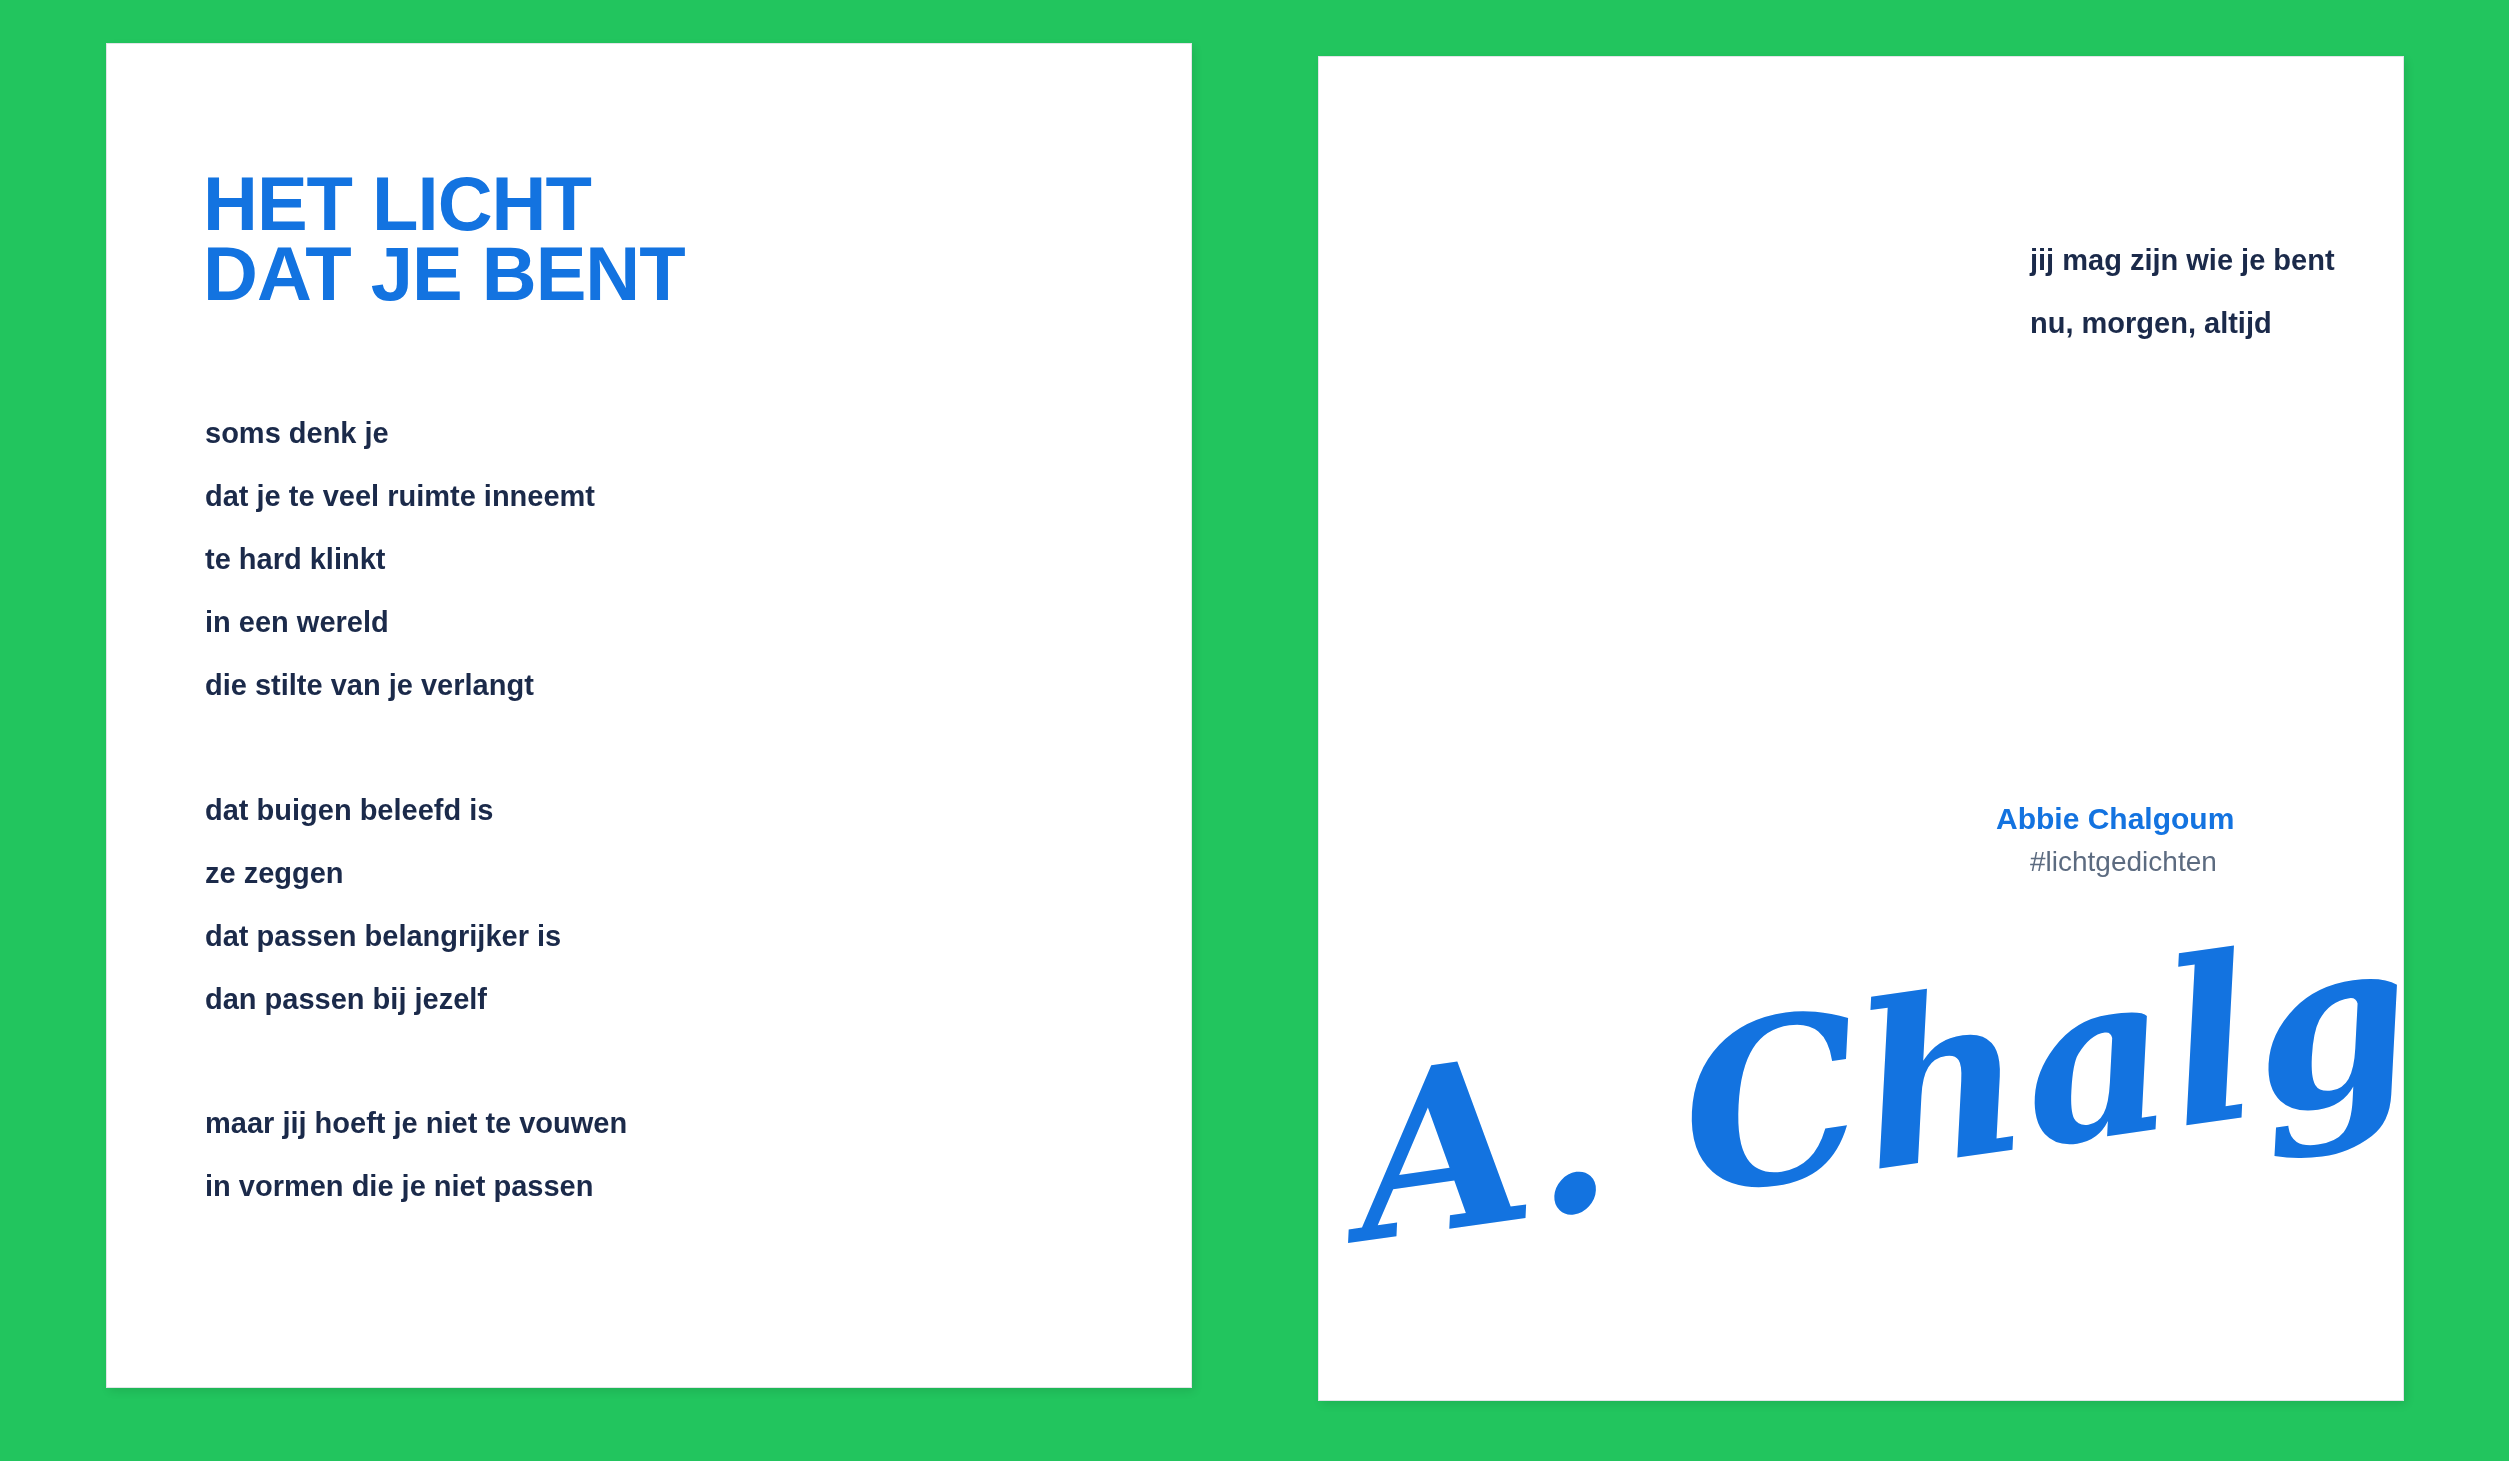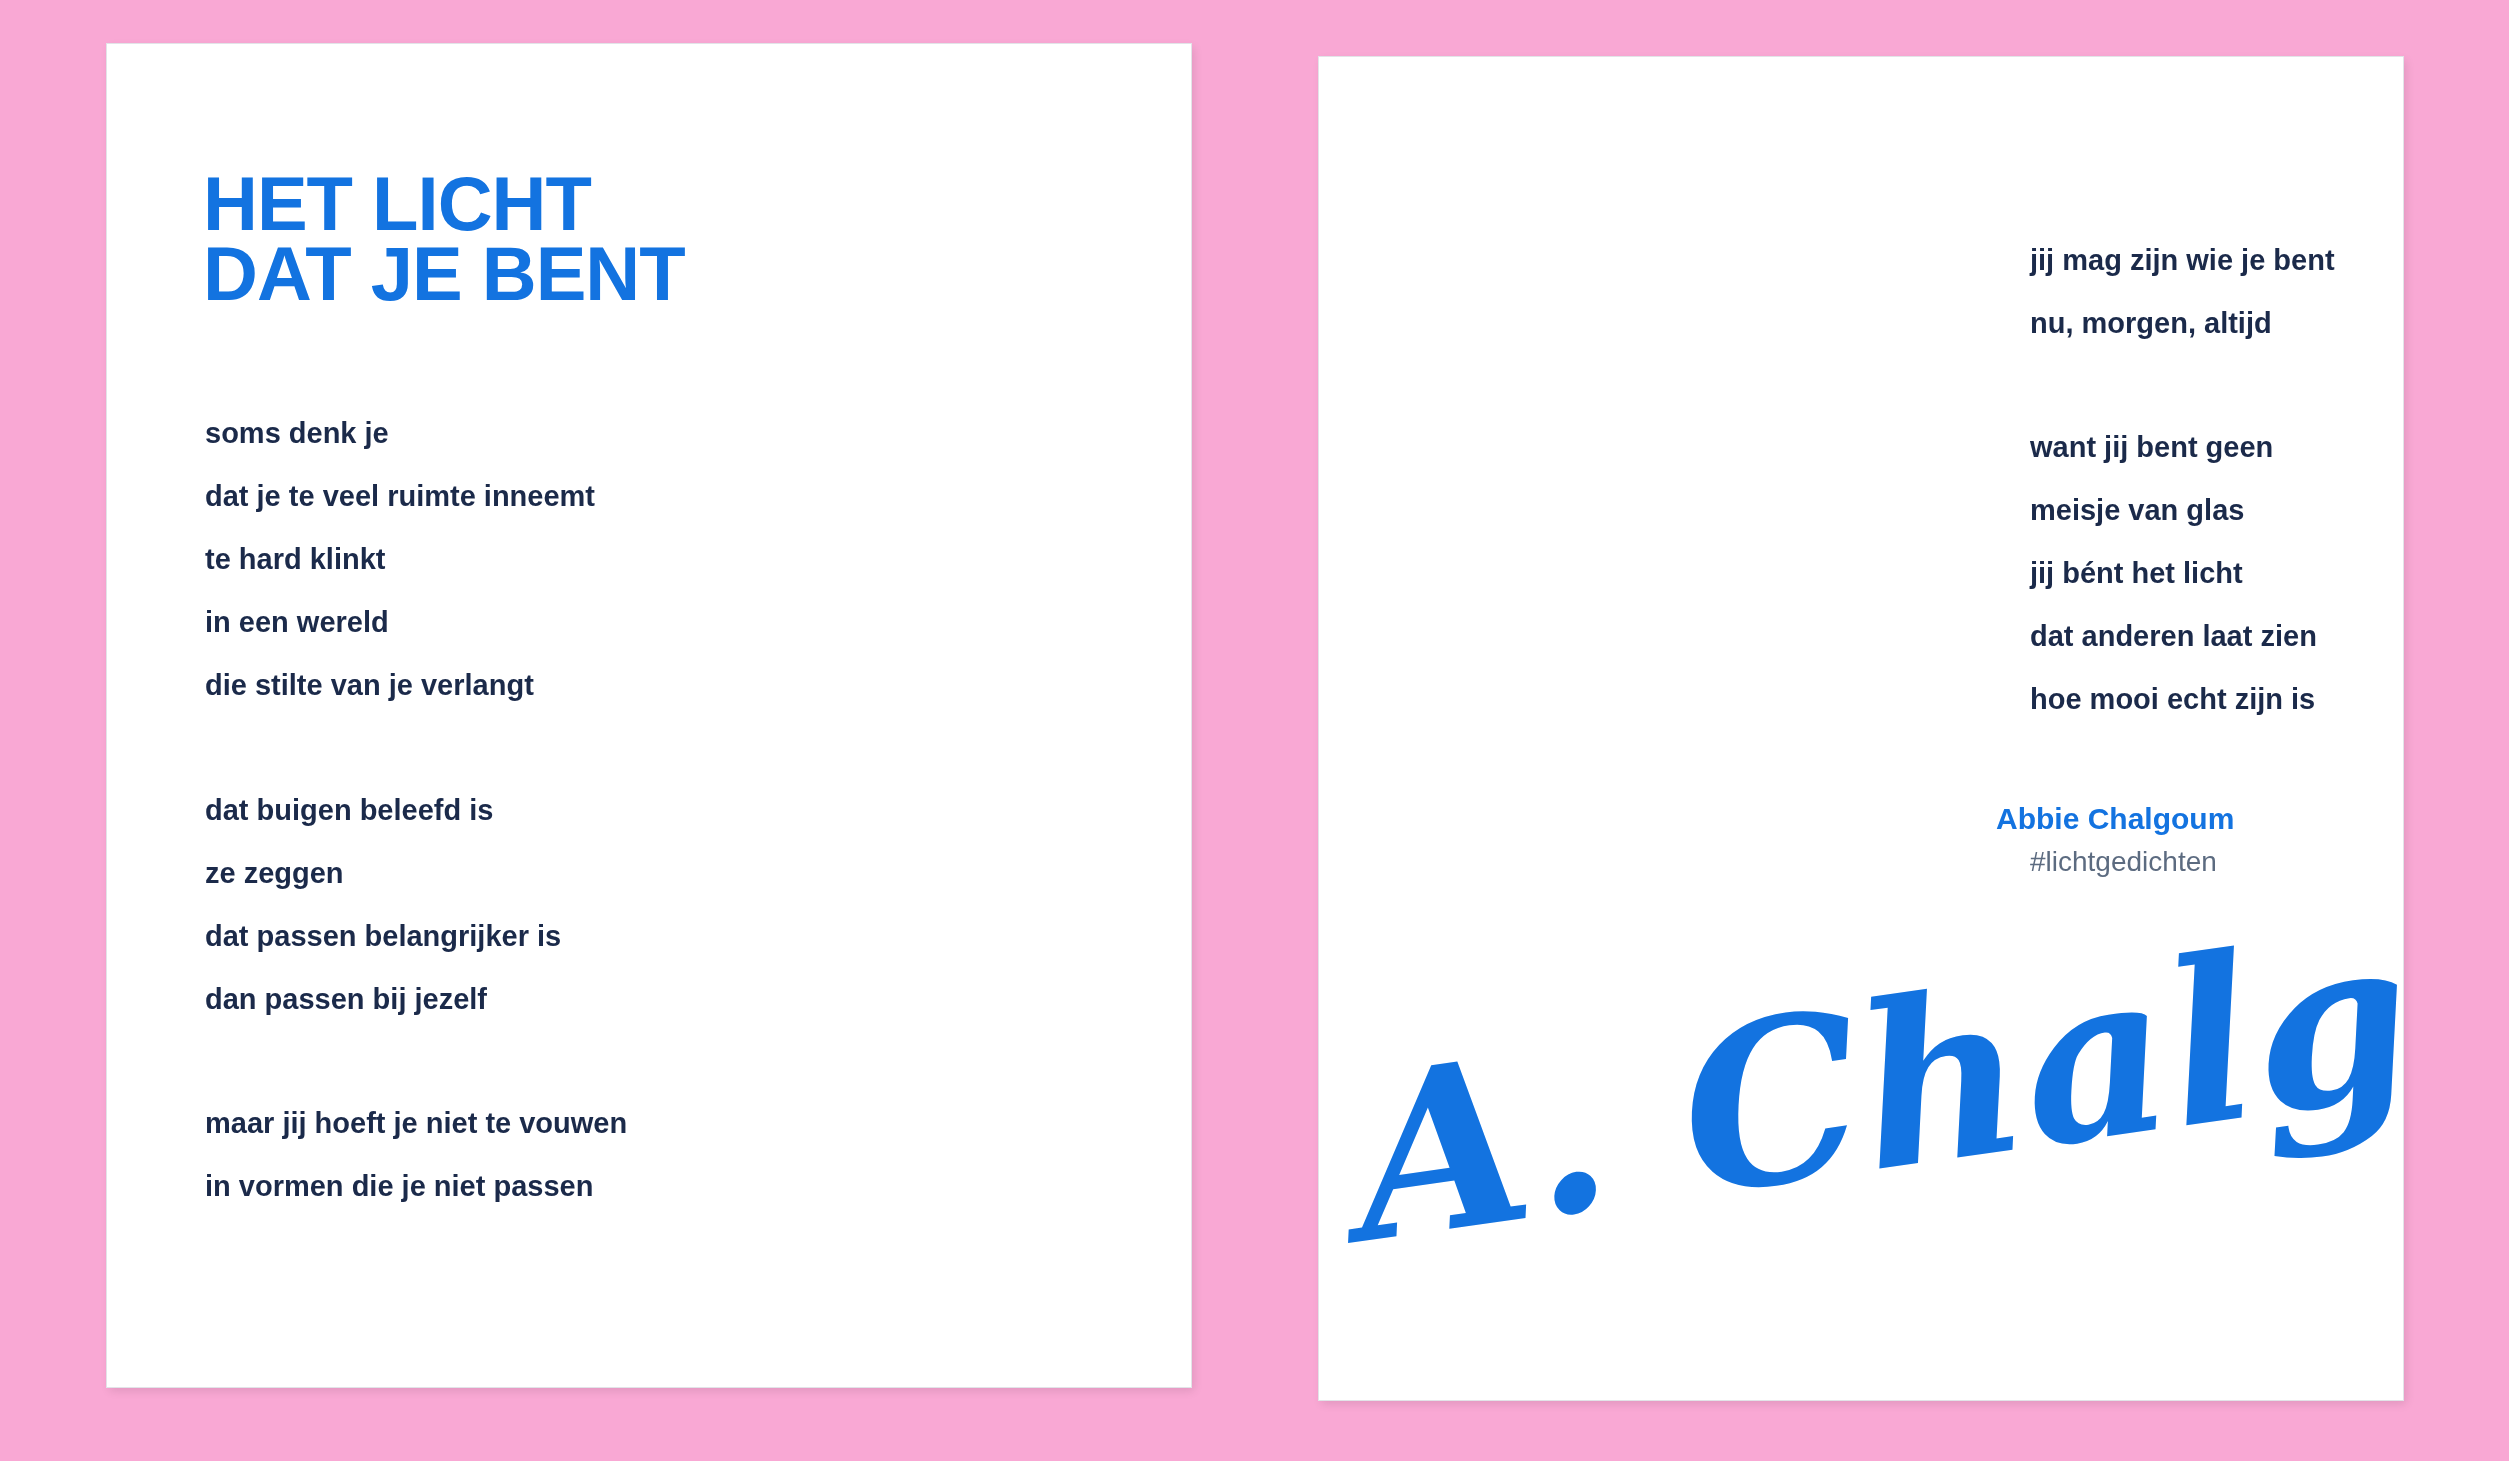--- a/index.html
+++ b/index.html
@@ -9,21 +9,21 @@
     width: 2509px;
     height: 1461px;
     overflow: hidden;
     font-family: "Liberation Sans", sans-serif;
   }
 
   .canvas {
     position: relative;
     width: 2509px;
     height: 1461px;
-    background: #f9a8d4;
+    background: #22c55e;
   }
 
   
   .page {
     position: absolute;
     background: #ffffff;
     border: 1px solid #e2e4e8;
     box-shadow: 2.9px 3.9px 8.8px rgba(0,0,0,0.10);
     box-sizing: border-box;
     overflow: hidden;
@@ -168,27 +168,20 @@
 
   </div>
 
   <div class="page" id="page-right">
 
     <div id="stanza-4">
       <div class="stanza-line">jij mag zijn wie je bent</div>
       <div class="stanza-line">nu, morgen, altijd</div>
     </div>
 
-    <div id="stanza-5">
-      <div class="stanza-line">want jij bent geen</div>
-      <div class="stanza-line">meisje van glas</div>
-      <div class="stanza-line">jij bént het licht</div>
-      <div class="stanza-line">dat anderen laat zien</div>
-      <div class="stanza-line">hoe mooi echt zijn is</div>
-    </div>
 
     <div class="author-name">Abbie Chalgoum</div>
 
     <div class="author-hashtag">#lichtgedichten</div>
 
     <div class="signature">
       <svg width="1274" height="412" viewBox="0 0 1300 420" xmlns="http://www.w3.org/2000/svg">
         <g transform="rotate(-8 650 210)">
           <text class="sig-text" x="20" y="290">A. Chalgoum</text>
         </g>

